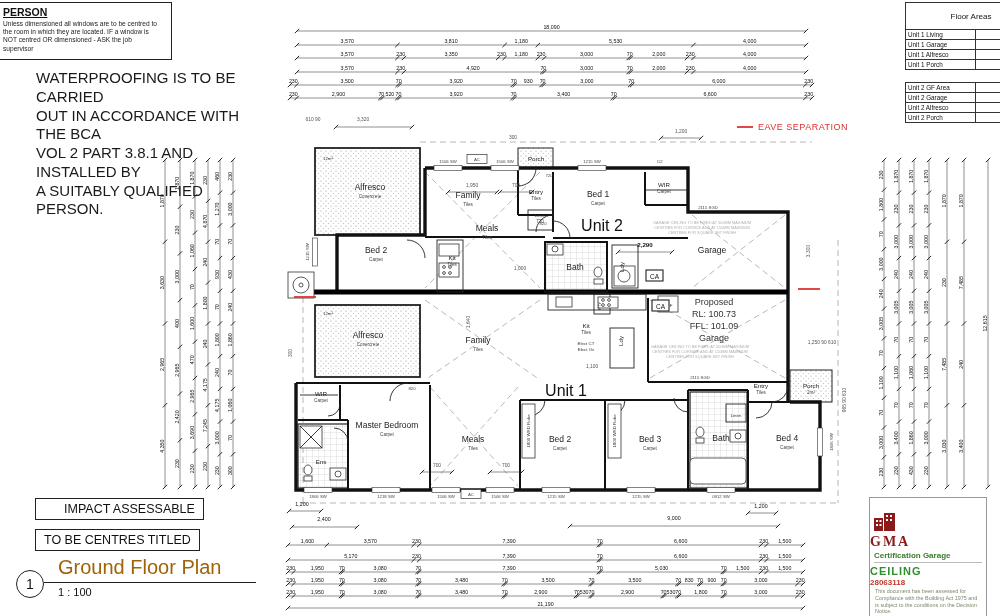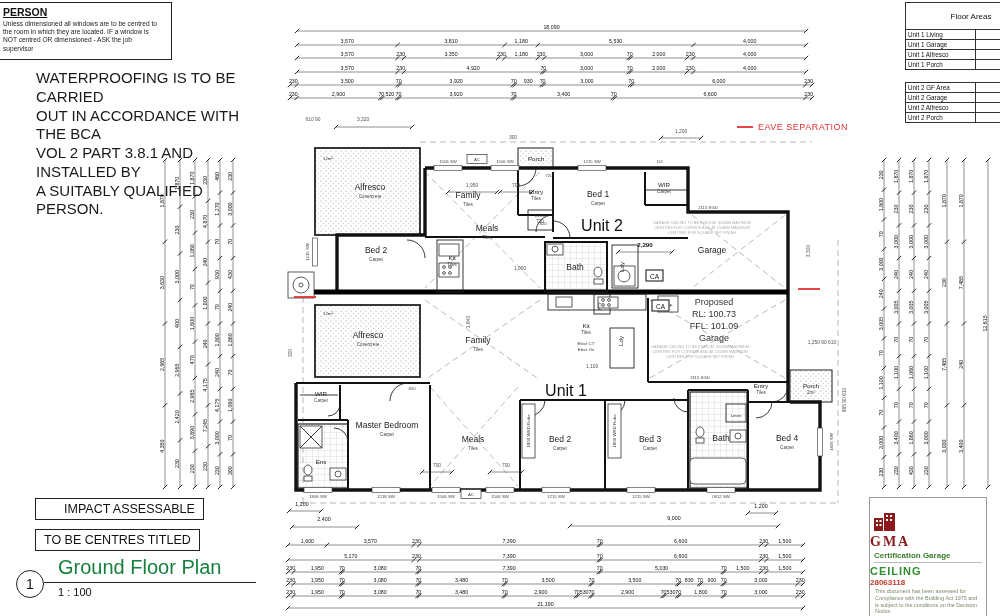--- a/index.html
+++ b/index.html
@@ -47,21 +47,21 @@
   .fa-wrap td{border:1px solid #333;font-size:6.3px;height:9px;padding:0 2px;color:#111;}
   .fa-wrap td.val{width:56px;}
   .fa-gap{height:12px;}
   .stamp-box{position:absolute;background:#fff;border:1.6px solid #222;font-size:12.5px;color:#111;
     padding:3px 8px;white-space:nowrap;}
   #impact{left:35px;top:498px;padding-left:28px;}
   #strata{left:35px;top:529px;}
   .titleblock{position:absolute;left:14px;top:556px;width:300px;}
   .tb-circle{position:absolute;left:2px;top:14px;width:26px;height:26px;border:1.4px solid #222;
     border-radius:50%;text-align:center;line-height:26px;font-size:14px;color:#111;background:#fff;}
-  .tb-title{position:absolute;left:44px;top:0;font-size:20px;color:#15803d;}
+  .tb-title{position:absolute;left:44px;top:0;font-size:20px;color:#a16207;}
   .tb-rule{position:absolute;left:30px;top:26px;width:212px;border-bottom:1.3px solid #222;}
   .tb-scale{position:absolute;left:44px;top:30px;font-size:11px;color:#111;}
   .gma{position:absolute;left:869px;top:497px;width:118px;height:134px;background:#fff;
     border:1px solid #999;box-sizing:border-box;padding-top:13px;}
   .gma .brand{color:#8b1a1a;font-family:"Liberation Serif",serif;font-weight:bold;
     font-size:14px;letter-spacing:2px;margin-top:-1px;}
   .gma .grp{color:#3a7d2c;font-size:8px;font-weight:bold;border-bottom:1px solid #bbb;
     padding-bottom:2px;margin:1px 4px 2px;}
   .gma .appr{color:#2f8f2f;font-size:11px;font-weight:bold;letter-spacing:1px;}
   .gma .num{color:#c0392b;font-size:8px;font-weight:bold;margin-top:1px;}

